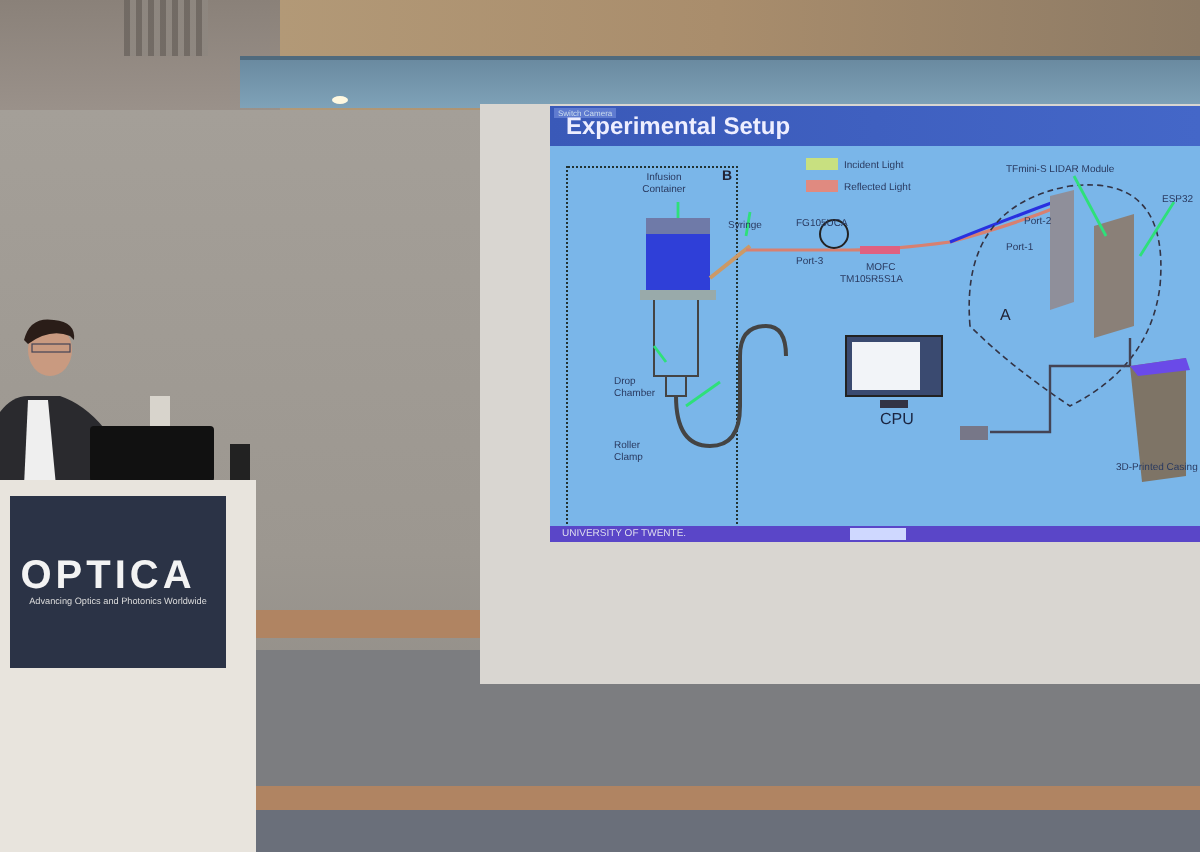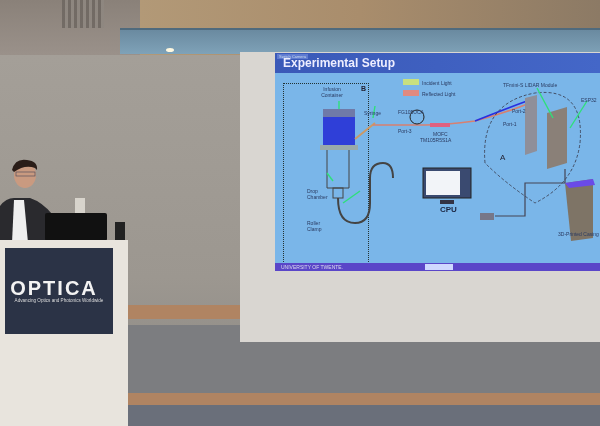--- a/index.html
+++ b/index.html
@@ -101,21 +101,21 @@
   <span class="abs txt" style="left:147px;top:38px">Reflected Light</span>
   <span class="abs txt" style="left:123px;top:56px">FG105UCA</span>
   <span class="abs txt" style="left:123px;top:75px">Port-3</span>
   <span class="abs txt" style="left:158px;top:78px">MOFC</span>
   <span class="abs txt" style="left:145px;top:84px">TM105R5S1A</span>
   <span class="abs txt" style="left:228px;top:29px">TFmini-S LIDAR Module</span>
   <span class="abs txt" style="left:306px;top:44px">ESP32</span>
   <span class="abs txt" style="left:237px;top:55px">Port-2</span>
   <span class="abs txt" style="left:228px;top:68px">Port-1</span>
   <span class="abs" style="left:225px;top:100px;font-size:8px;color:#223">A</span>
-  <span class="abs" style="left:165px;top:152px;font-size:8px;font-weight:bold;color:#1a2440">CPU</span>
+  <span class="abs" style="left:165px;top:152px;font-size:8px;font-weight:normal;color:#1a2440">CPU</span>
   <span class="abs txt" style="left:283px;top:178px">3D-Printed Casing</span>
 
 
   <div class="abs slide-foot">
     <span class="abs foot-text">UNIVERSITY OF TWENTE.</span>
     <span class="abs foot-logo"></span>
   </div>
 </div>
 
 <svg class="abs person" viewBox="0 0 55 85">

